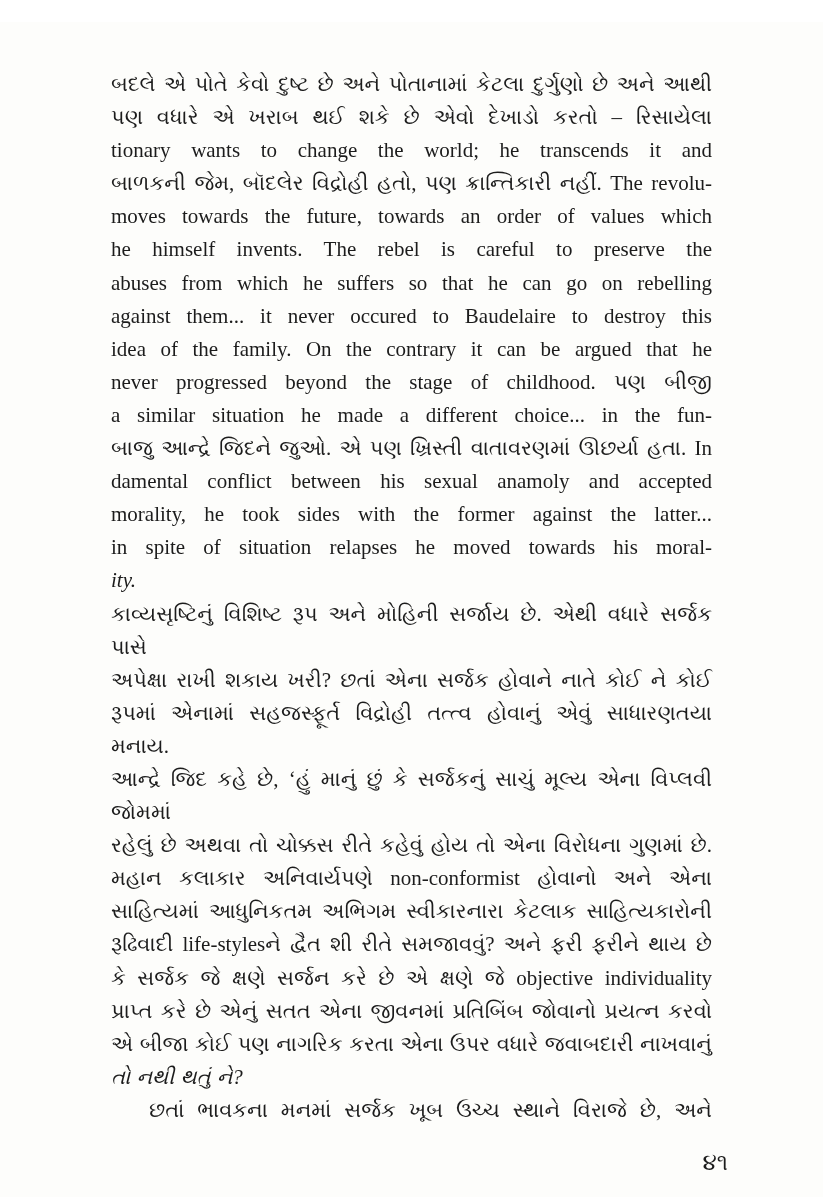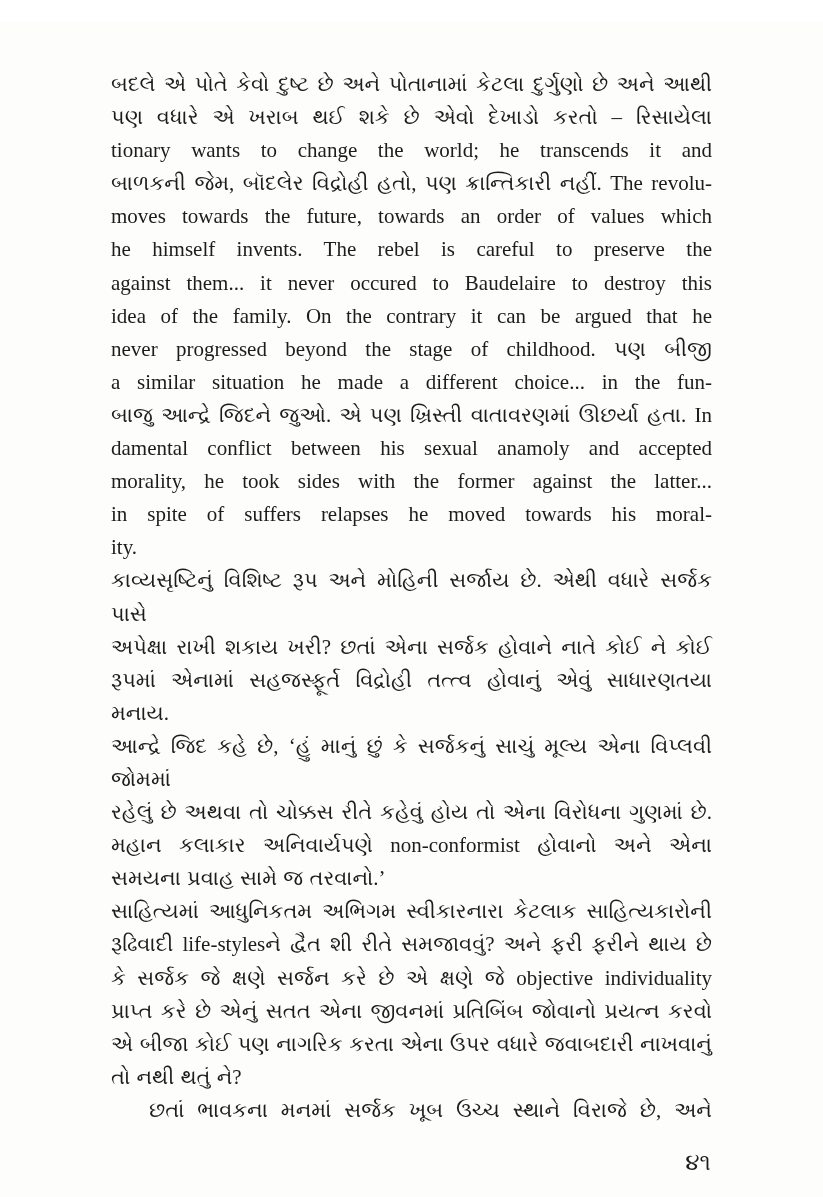--- a/index.html
+++ b/index.html
@@ -39,61 +39,62 @@
     text-align: justify;
     text-align-last: justify;
     text-justify: inter-word;
     word-spacing: 1px;
   }
   .line.indent {
     text-indent: 38px;
   }
   .line.para-end {
     text-align-last: left;
+    font-style: italic;
   }
   .page-number {
     position: absolute;
     left: 668px;
     top: 1126px;
     width: 60px;
     font-size: 23px;
     line-height: 30px;
-    text-align: center;
+    text-align: right;
   }
 </style>
 </head>
 <body>
 
 <div class="page" style="background: rgb(253, 253, 251); color: rgb(28, 28, 28);">
   <div class="text-block">
       <div class="paragraph">
         <div class="line">બદલે એ પોતે કેવો દુષ્ટ છે અને પોતાનામાં કેટલા દુર્ગુણો છે અને આથી</div>
         <div class="line">પણ વધારે એ ખરાબ થઈ શકે છે એવો દેખાડો કરતો – રિસાયેલા</div>
         <div class="line">tionary wants to change the world; he transcends it and</div>
         <div class="line">બાળકની જેમ, બૉદલેર વિદ્રોહી હતો, પણ ક્રાન્તિકારી નહીં. The revolu-</div>
         <div class="line">moves towards the future, towards an order of values which</div>
         <div class="line">he himself invents. The rebel is careful to preserve the</div>
+        <div class="line">abuses from which he suffers so that he can go on rebelling</div>
         <div class="line">against them... it never occured to Baudelaire to destroy this</div>
         <div class="line">idea of the family. On the contrary it can be argued that he</div>
         <div class="line">never progressed beyond the stage of childhood. પણ બીજી</div>
         <div class="line">a similar situation he made a different choice... in the fun-</div>
         <div class="line">બાજુ આન્દ્રે જિદને જુઓ. એ પણ ખ્રિસ્તી વાતાવરણમાં ઊછર્યા હતા. In</div>
         <div class="line">damental conflict between his sexual anamoly and accepted</div>
         <div class="line">morality, he took sides with the former against the latter...</div>
-        <div class="line">in spite of suffers relapses he moved towards his moral-</div>
+        <div class="line">in spite of situation relapses he moved towards his moral-</div>
         <div class="line para-end">ity.</div>
       </div>
       <div class="paragraph">
         <div class="line">કાવ્યસૃષ્ટિનું વિશિષ્ટ રૂપ અને મોહિની સર્જાય છે. એથી વધારે સર્જક પાસે</div>
         <div class="line">અપેક્ષા રાખી શકાય ખરી? છતાં એના સર્જક હોવાને નાતે કોઈ ને કોઈ</div>
         <div class="line">રૂપમાં એનામાં સહજસ્ફૂર્ત વિદ્રોહી તત્ત્વ હોવાનું એવું સાધારણતયા મનાય.</div>
         <div class="line">આન્દ્રે જિદ કહે છે, ‘હું માનું છું કે સર્જકનું સાચું મૂલ્ય એના વિપ્લવી જોમમાં</div>
         <div class="line">રહેલું છે અથવા તો ચોક્કસ રીતે કહેવું હોય તો એના વિરોધના ગુણમાં છે.</div>
         <div class="line">મહાન કલાકાર અનિવાર્યપણે non-conformist હોવાનો અને એના</div>
-        <div class="line para-end">સમયના પ્રવાહ સામે જ તરવાનો.’</div>
       </div>
       <div class="paragraph">
         <div class="line">સાહિત્યમાં આધુનિકતમ અભિગમ સ્વીકારનારા કેટલાક સાહિત્યકારોની</div>
         <div class="line">રૂઢિવાદી life-stylesને દ્વૈત શી રીતે સમજાવવું? અને ફરી ફરીને થાય છે</div>
         <div class="line">કે સર્જક જે ક્ષણે સર્જન કરે છે એ ક્ષણે જે objective individuality</div>
         <div class="line">પ્રાપ્ત કરે છે એનું સતત એના જીવનમાં પ્રતિબિંબ જોવાનો પ્રયત્ન કરવો</div>
         <div class="line">એ બીજા કોઈ પણ નાગરિક કરતા એના ઉપર વધારે જવાબદારી નાખવાનું</div>
         <div class="line para-end">તો નથી થતું ને?</div>
       </div>
       <div class="paragraph">

